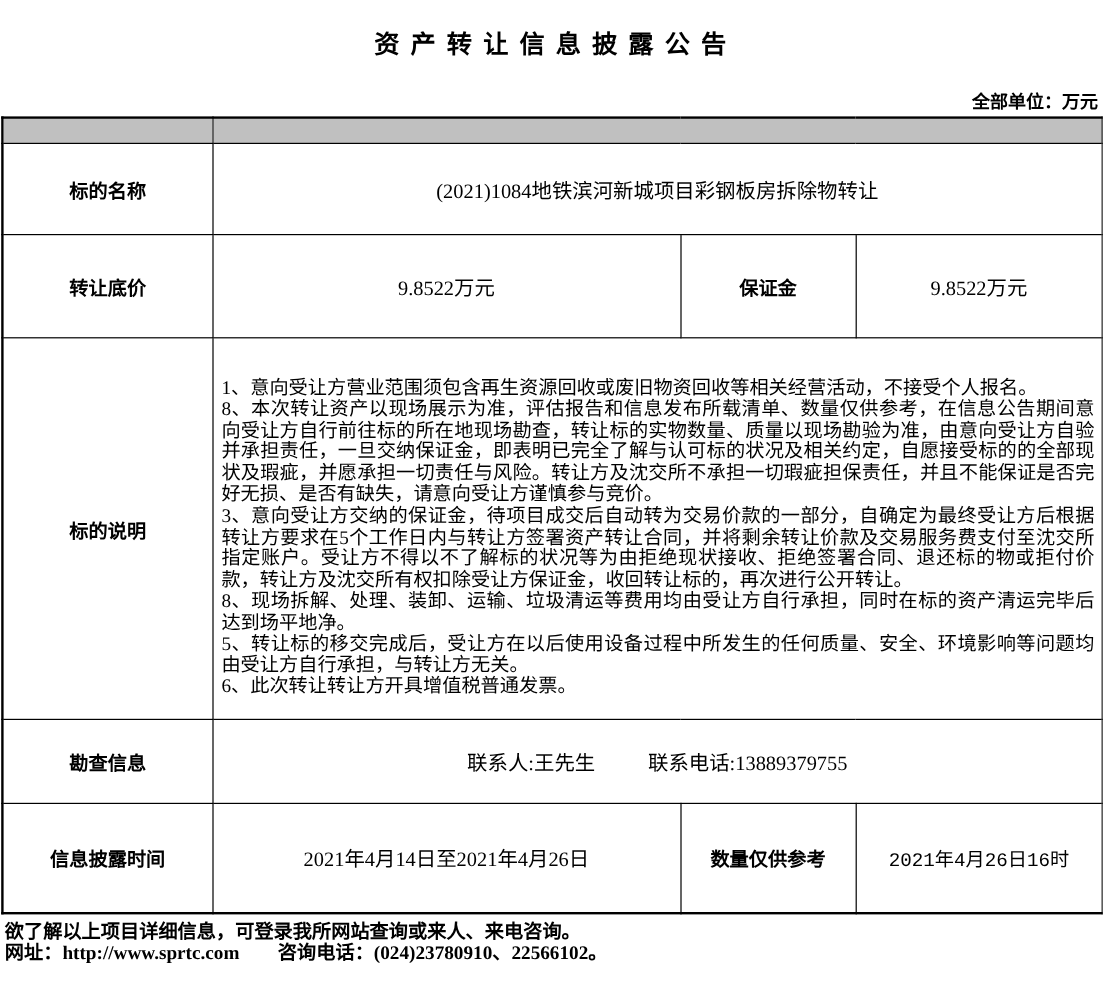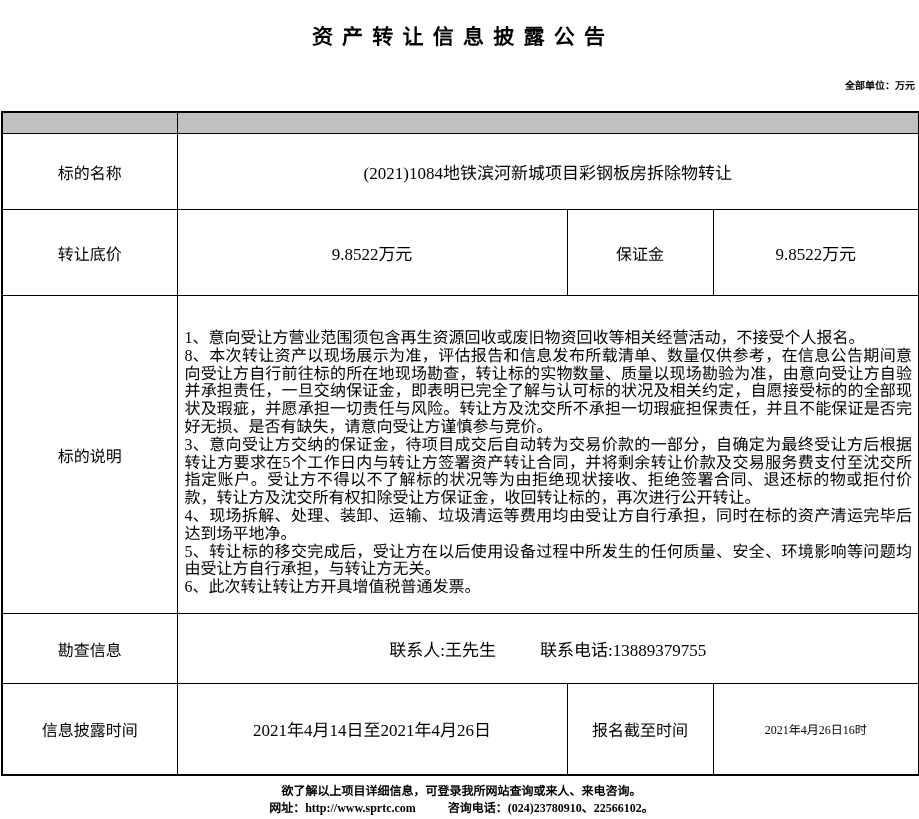--- a/index.html
+++ b/index.html
@@ -20,71 +20,71 @@
     text-align: center;
     font-weight: bold;
     font-size: 21px;
     letter-spacing: 2px;
     padding-top: 24px;
     line-height: 26px;
   }
   .unit-note {
     text-align: right;
     font-weight: bold;
-    font-size: 10px;
-    margin: 27px 4px 16px 0;
+    font-size: 15px;
+    margin: 27px 4px 2px 0;
     line-height: 18px;
   }
   table.main {
     width: 917px;
     margin-left: 1px;
     border-collapse: collapse;
     table-layout: fixed;
     border: 2px solid #000;
   }
   table.main td {
     border: 1px solid #000;
     overflow: hidden;
   }
   td.band {
     height: 20px;
     padding: 0;
   }
   td.label-cell {
     text-align: center;
     vertical-align: middle;
-    font-weight: normal;
+    font-weight: bold;
     font-size: 16px;
     padding: 0 2px;
   }
   td.value-cell {
     text-align: center;
     vertical-align: middle;
     font-size: 17px;
     padding: 0 14px;
   }
   td.value-cell.tight {
-    font-size: 12px;
+    font-size: 16px;
     padding: 0 1px;
+    font-family: Liberation Mono, monospace;
   }
   td.desc-cell {
     vertical-align: top;
     padding: 33px 6px 6px 7px;
     font-size: 16px;
     line-height: 17.8px;
     text-align: justify;
   }
   .para { margin: 0; }
   .contact-gap { margin-left: 44px; }
   .footer {
     margin: 7px 0 0 4px;
     font-weight: bold;
-    font-size: 12px;
+    font-size: 16px;
     line-height: 17.5px;
-    text-align: center;
   }
   .footer-gap { margin-left: 32px; }
   .r-name   { height: 76px; }
   .r-price  { height: 86px; margin-top: 20px; }
   .r-desc   { height: 318px; }
   .r-survey { height: 70px; }
   .r-date   { height: 91px; }
 </style>
 </head>
 <body>
@@ -120,37 +120,37 @@
       <td class="label-cell">保证金</td>
       <td class="value-cell">9.8522万元</td>
     </tr>
 
     <tr class="r-desc">
       <td class="label-cell">标的说明</td>
       <td class="desc-cell" colspan="3">
             <div class="para">1、意向受让方营业范围须包含再生资源回收或废旧物资回收等相关经营活动，不接受个人报名。</div>
             <div class="para">8、本次转让资产以现场展示为准，评估报告和信息发布所载清单、数量仅供参考，在信息公告期间意向受让方自行前往标的所在地现场勘查，转让标的实物数量、质量以现场勘验为准，由意向受让方自验并承担责任，一旦交纳保证金，即表明已完全了解与认可标的状况及相关约定，自愿接受标的的全部现状及瑕疵，并愿承担一切责任与风险。转让方及沈交所不承担一切瑕疵担保责任，并且不能保证是否完好无损、是否有缺失，请意向受让方谨慎参与竞价。</div>
             <div class="para">3、意向受让方交纳的保证金，待项目成交后自动转为交易价款的一部分，自确定为最终受让方后根据转让方要求在5个工作日内与转让方签署资产转让合同，并将剩余转让价款及交易服务费支付至沈交所指定账户。受让方不得以不了解标的状况等为由拒绝现状接收、拒绝签署合同、退还标的物或拒付价款，转让方及沈交所有权扣除受让方保证金，收回转让标的，再次进行公开转让。</div>
-            <div class="para">4、现场拆解、处理、装卸、运输、垃圾清运等费用均由受让方自行承担，同时在标的资产清运完毕后达到场平地净。</div>
+            <div class="para">8、现场拆解、处理、装卸、运输、垃圾清运等费用均由受让方自行承担，同时在标的资产清运完毕后达到场平地净。</div>
             <div class="para">5、转让标的移交完成后，受让方在以后使用设备过程中所发生的任何质量、安全、环境影响等问题均由受让方自行承担，与转让方无关。</div>
             <div class="para">6、此次转让转让方开具增值税普通发票。</div>
           </td>
     </tr>
 
     <tr class="r-survey">
       <td class="label-cell">勘查信息</td>
       <td class="value-cell" colspan="3">
         <span>联系人:王先生</span><span class="contact-gap">联系电话:13889379755</span>
       </td>
     </tr>
 
     <tr class="r-date">
       <td class="label-cell">信息披露时间</td>
       <td class="value-cell">2021年4月14日至2021年4月26日</td>
-      <td class="label-cell">报名截至时间</td>
+      <td class="label-cell">数量仅供参考</td>
       <td class="value-cell tight">2021年4月26日16时</td>
     </tr>
   </tbody>
     </table>
 
   <div class="footer">
     <div>欲了解以上项目详细信息，可登录我所网站查询或来人、来电咨询。</div>
     <div>
       <span>网址：http://www.sprtc.com</span><span class="footer-gap">咨询电话：(024)23780910、22566102。</span>
     </div>

